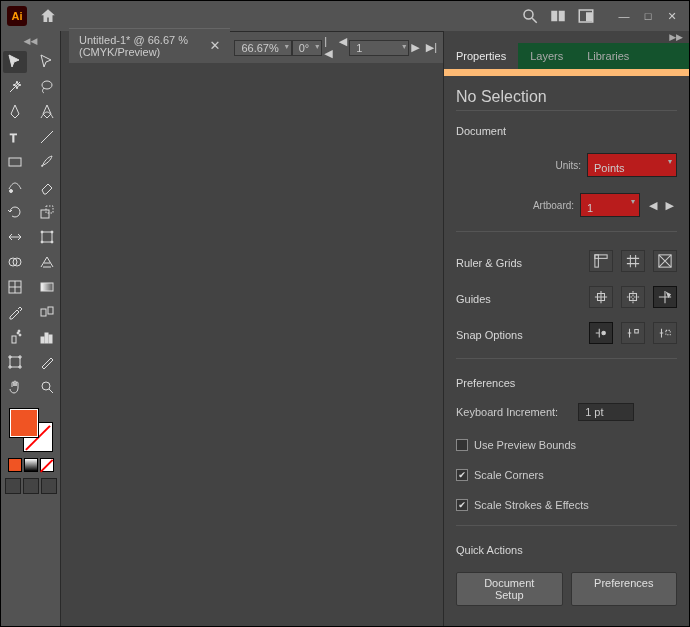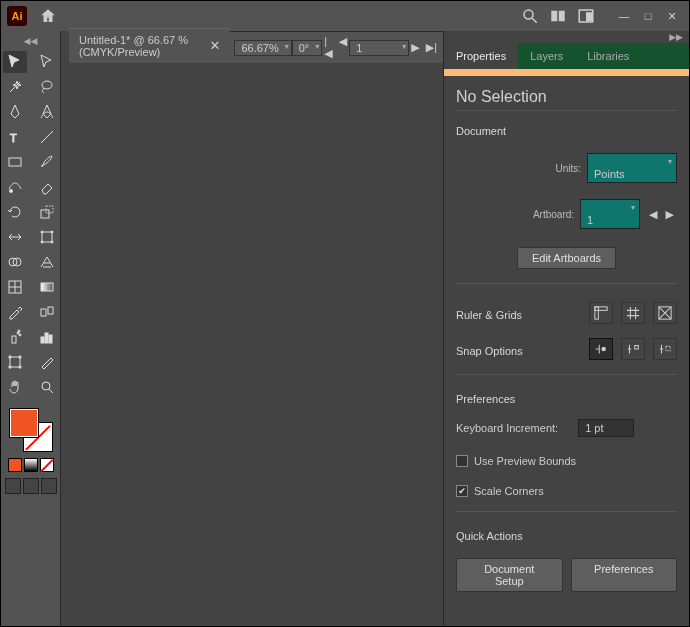--- a/index.html
+++ b/index.html
@@ -55,21 +55,21 @@
 .rpanel{width:246px;background:#434343;display:flex;flex-direction:column;border-left:1px solid #2a2a2a}
 .rp-expand{height:12px;display:flex;align-items:center;justify-content:flex-end;padding-right:6px;color:#aaa;font-size:9px}
 .rtabs{display:flex;background:#14532d;border-bottom:7px solid #fdba74}
 .rtabs div{padding:7px 12px;cursor:pointer;color:#aaa}
 .rtabs div.active{background:#434343;color:#e8e8e8}
 .rp-body{flex:1;padding:8px 12px;overflow-y:auto;display:flex;flex-direction:column;gap:10px}
 .rp-sel{color:#d0d0d0;font-size:16px;padding:4px 0;border-bottom:1px solid #555}
 .rp-sec-title{color:#d8d8d8;font-size:11px;margin-top:4px}
 .rp-row{display:flex;align-items:center;justify-content:flex-end;gap:6px;margin-top:6px}
 .rp-row label{color:#bbb;font-size:10px}
-.rp-row .sel{background:#0f766e;border:1px solid #222;padding:14px 16px 2px 6px;min-width:60px;position:relative}
+.rp-row .sel{background:#b91c1c;border:1px solid #222;padding:8px 16px 2px 6px;min-width:60px;position:relative}
 .rp-row .sel::after{content:"▾";position:absolute;right:4px;top:3px;font-size:8px;color:#aaa}
 .nav-arrows{display:flex;gap:2px;color:#777;font-size:9px}
 .nav-arrows span{padding:0 3px;cursor:pointer}
 .btn{background:#5e5e5e;border:1px solid #333;padding:4px 14px;text-align:center;cursor:pointer;color:#e0e0e0;border-radius:2px}
 .btn-row{display:flex;gap:8px;margin-top:6px}
 .btn-row .btn{flex:1}
 .hr{height:1px;background:#555;margin:4px 0}
 .iconset{display:flex;gap:8px;justify-content:flex-end}
 .iconset .ib{width:24px;height:22px;border:1px solid #333;background:#444;display:flex;align-items:center;justify-content:center;cursor:pointer}
 .iconset .ib.active{background:#2f2f2f;border-color:#111}
@@ -351,23 +351,20 @@
           <div class="sel" style="min-width:90px">Points</div>
         </div>
         <div class="rp-row">
           <label>Artboard:</label>
           <div class="sel">1</div>
           <div class="nav-arrows">
             <span>◀</span>
             <span>▶</span>
           </div>
         </div>
-        <div style="display:flex;justify-content:center;margin-top:8px">
-          <div class="btn">Edit Artboards</div>
-        </div>
         <div class="hr"></div>
 
         <div class="sec-row">
           <div class="rp-sec-title">Ruler &amp; Grids</div>
           <div class="iconset">
             <div class="ib">
                 <svg viewBox="0 0 16 16">
                   <rect x="1" y="1" width="14" height="4"></rect>
                   <rect x="1" y="1" width="4" height="14"></rect>
                 </svg>
@@ -379,20 +376,42 @@
               </div>
             <div class="ib">
                 <svg viewBox="0 0 16 16">
                   <rect x="1" y="1" width="14" height="14"></rect>
                   <path d="M1 1l14 14M15 1L1 15"></path>
                 </svg>
               </div>
           </div>
         </div>
 
+        <div class="sec-row">
+          <div class="rp-sec-title">Guides</div>
+          <div class="iconset">
+            <div class="ib">
+                <svg viewBox="0 0 16 16">
+                  <path d="M8 1v14M1 8h14M4 4h8v8H4z"></path>
+                </svg>
+              </div>
+            <div class="ib">
+                <svg viewBox="0 0 16 16">
+                  <path d="M8 1v14M1 8h14" stroke-dasharray="2"></path>
+                  <rect x="4" y="4" width="8" height="8"></rect>
+                </svg>
+              </div>
+            <div class="ib active">
+                <svg viewBox="0 0 16 16">
+                  <path d="M8 1v14M1 8h14"></path>
+                  <path d="M10 3l4 2-2 3z" fill="#ccc"></path>
+                </svg>
+              </div>
+          </div>
+        </div>
 
         <div class="sec-row">
           <div class="rp-sec-title">Snap Options</div>
           <div class="iconset">
             <div class="ib active">
                 <svg viewBox="0 0 16 16">
                   <path d="M6 3v10M2 8h4"></path>
                   <circle cx="11" cy="8" r="2" fill="#ccc"></circle>
                 </svg>
               </div>
@@ -417,20 +436,24 @@
           <div class="inp">1 pt</div>
         </div>
         <div class="cb-row">
           <div class="cb"></div>
           <span>Use Preview Bounds</span>
         </div>
         <div class="cb-row">
           <div class="cb checked"></div>
           <span>Scale Corners</span>
         </div>
+        <div class="cb-row">
+          <div class="cb checked"></div>
+          <span>Scale Strokes &amp; Effects</span>
+        </div>
         <div class="hr"></div>
 
         <div class="rp-sec-title">Quick Actions</div>
         <div class="btn-row">
           <div class="btn">Document Setup</div>
           <div class="btn">Preferences</div>
         </div>
       </div>
     </div>
   </div>

